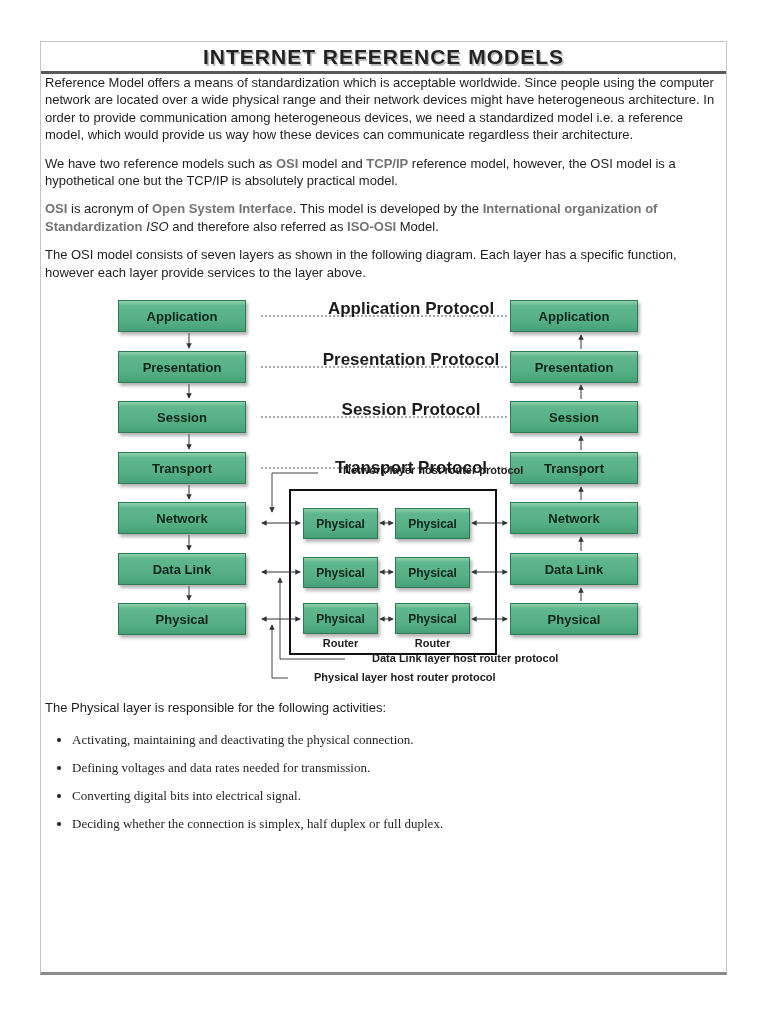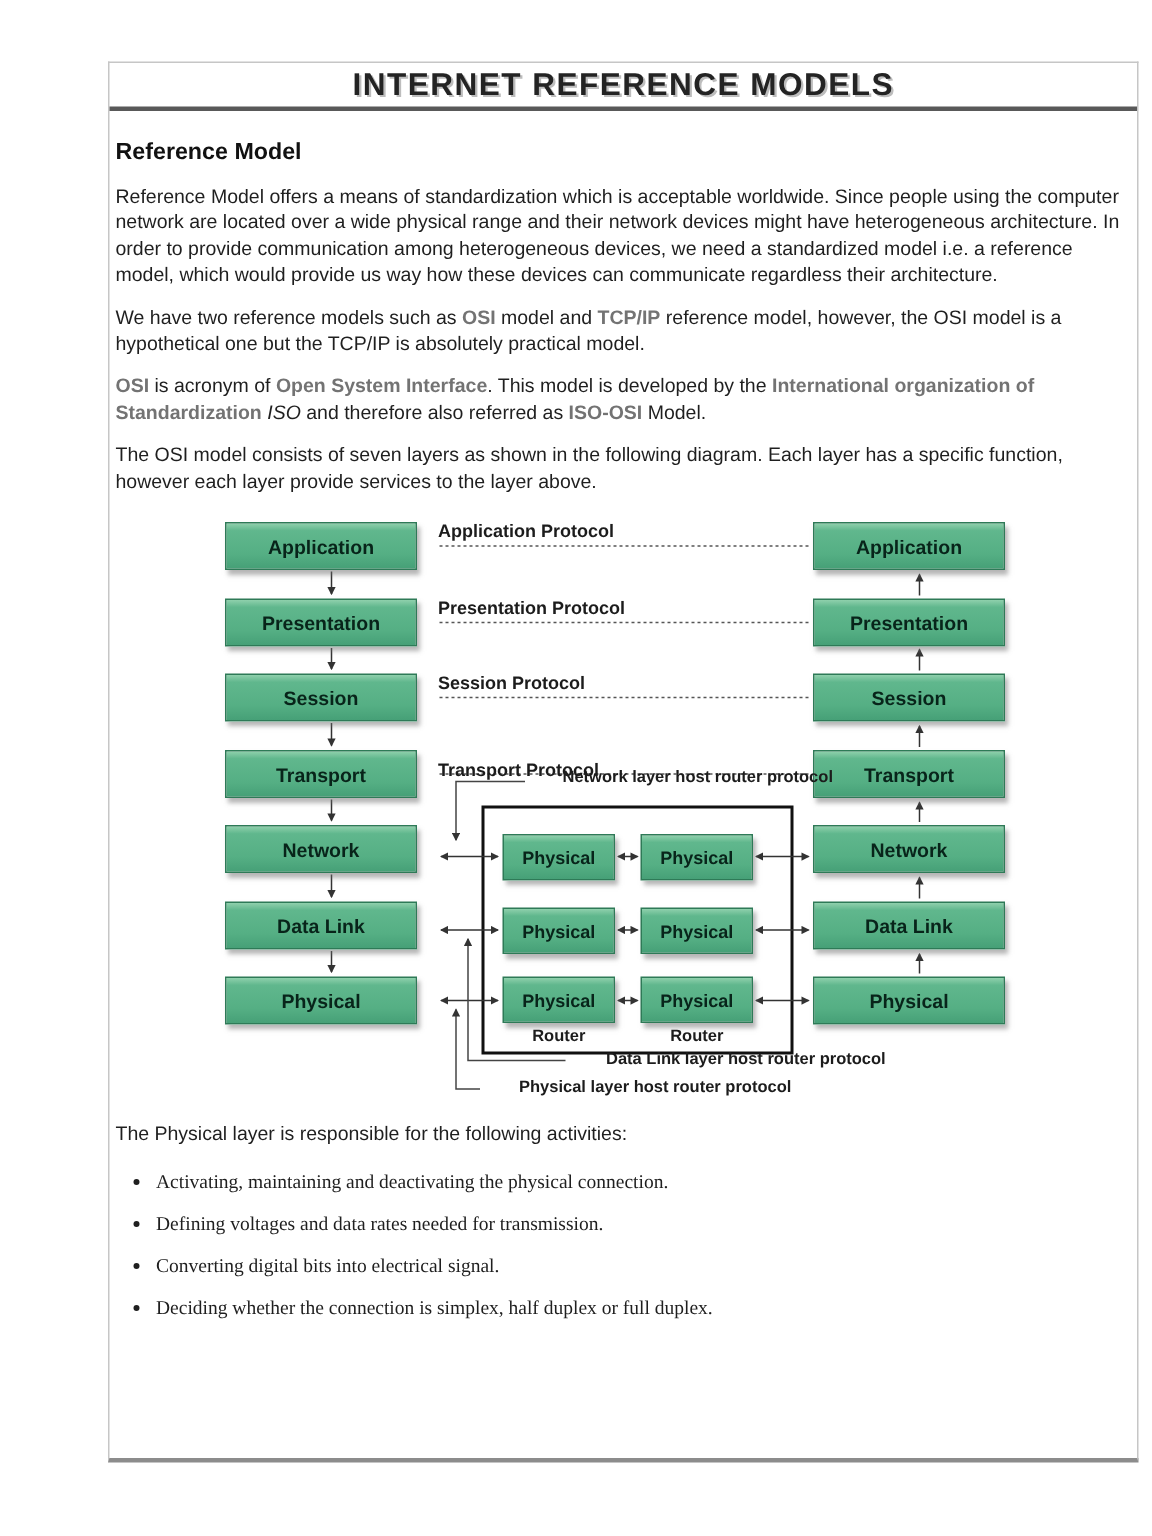--- a/index.html
+++ b/index.html
@@ -1,19 +1,19 @@
 <!DOCTYPE html>
 <html><head>
 <meta charset="utf-8">
 <style>
   html,body{margin:0;padding:0;background:#ffffff;}
   .stage{position:relative;width:768px;height:1024px;background:#fff;overflow:hidden;
          font-family:"Liberation Sans", sans-serif;color:#222;}
   .page{position:absolute;left:40px;top:41px;width:687px;height:934px;
-        border:1px solid #c6c6c6;border-bottom:3px solid #8c8c8c;background:#fff;box-sizing:border-box;margin-left:32px;}
+        border:1px solid #c6c6c6;border-bottom:3px solid #8c8c8c;background:#fff;box-sizing:border-box;}
   .titlebar{height:29px;border-bottom:3px solid #595959;display:flex;align-items:center;justify-content:center;}
   .title{font-size:21px;font-weight:bold;letter-spacing:1px;color:#232323;text-shadow:1.5px 1.5px 0 #bdbdbd;}
   .urlrow{display:flex;justify-content:space-between;align-items:baseline;padding:7px 4px 0 4px;}
   .url{font-size:11.5px;color:#8d8d8d;}
   .copyright{font-size:11.5px;color:#9d9d9d;}
   .content{padding:0 10px 0 4px;}
   h2{font-size:15.5px;font-weight:bold;color:#111;margin:19px 0 11px 0;}
   p{font-size:13px;line-height:17.4px;margin:0 0 11px 0;color:#1f1f1f;}
   p b{color:#737373;}
   ul{margin:15px 0 0 27px;padding:0;font-family:Liberation Serif, serif;}
@@ -21,38 +21,37 @@
   
   .diagram{position:relative;width:687px;height:402px;margin:16px 0 0 -4px;}
   .gbox{position:absolute;box-sizing:border-box;border:1px solid #2e7a57;
         background:linear-gradient(180deg,#8fd0ac 0%,#60b78d 16%,#55af84 68%,#46a077 100%);
         box-shadow:2px 3px 3px rgba(110,110,110,0.5);
         display:flex;align-items:center;justify-content:center;
         font-weight:bold;color:#08241a;}
   .layerbox{width:128px;height:32px;font-size:13px;}
   .innerbox{width:75px;height:31px;font-size:12px;}
   .dlabel{position:absolute;font-size:11px;font-weight:bold;color:#1c1c1c;white-space:nowrap;padding-left:22px;}
-  .plabel{position:absolute;left:219px;width:302px;font-size:12px;font-weight:bold;color:#1c1c1c;}
+  .plabel{position:absolute;left:219px;width:302px;text-align:center;font-size:17px;font-weight:bold;color:#1c1c1c;}
   .rcap{position:absolute;width:75px;text-align:center;font-size:11px;font-weight:bold;color:#1c1c1c;}
   svg.wires{position:absolute;left:0;top:0;}
 </style>
 </head>
 <body>
 
 <div class="stage">
   <div class="page">
 
     <div class="titlebar">
       <span class="title">INTERNET REFERENCE MODELS</span>
     </div>
 
 
     <div class="content">
 
-      <h2>Reference Model</h2>
       <p>Reference Model offers a means of standardization which is acceptable worldwide. Since people using the computer network are located over a wide physical range and their network devices might have heterogeneous architecture. In order to provide communication among heterogeneous devices, we need a standardized model i.e. a reference model, which would provide us way how these devices can communicate regardless their architecture.</p>
       <p><span>We have two reference models such as </span><b>OSI</b><span> model and </span><b>TCP/IP</b><span> reference model, however, the OSI model is a hypothetical one but the TCP/IP is absolutely practical model.</span></p>
 
       <p><b>OSI</b><span> is acronym of </span><b>Open System Interface</b><span>. This model is developed by the </span><b>International organization of Standardization</b><span> </span><i>ISO</i><span> and therefore also referred as </span><b>ISO-OSI</b><span> Model.</span></p>
       <p>The OSI model consists of seven layers as shown in the following diagram. Each layer has a specific function, however each layer provide services to the layer above.</p>
 
       <div class="diagram">
 
         <svg class="wires" width="687" height="402" viewBox="0 0 687 402">
           <defs>

